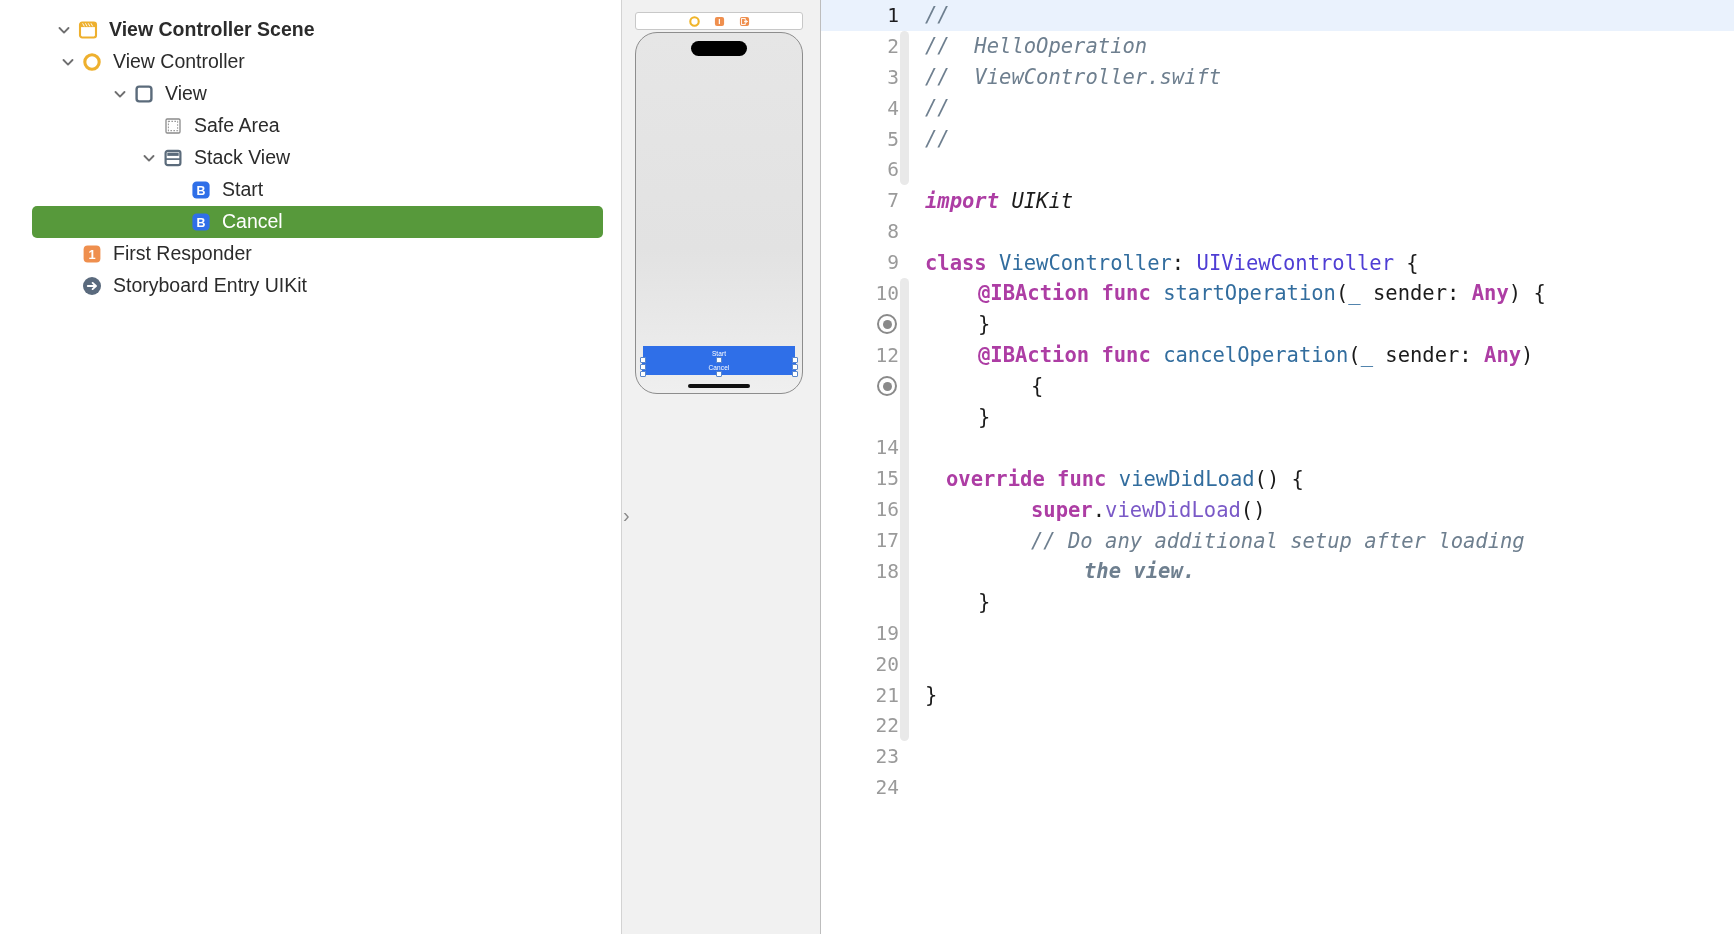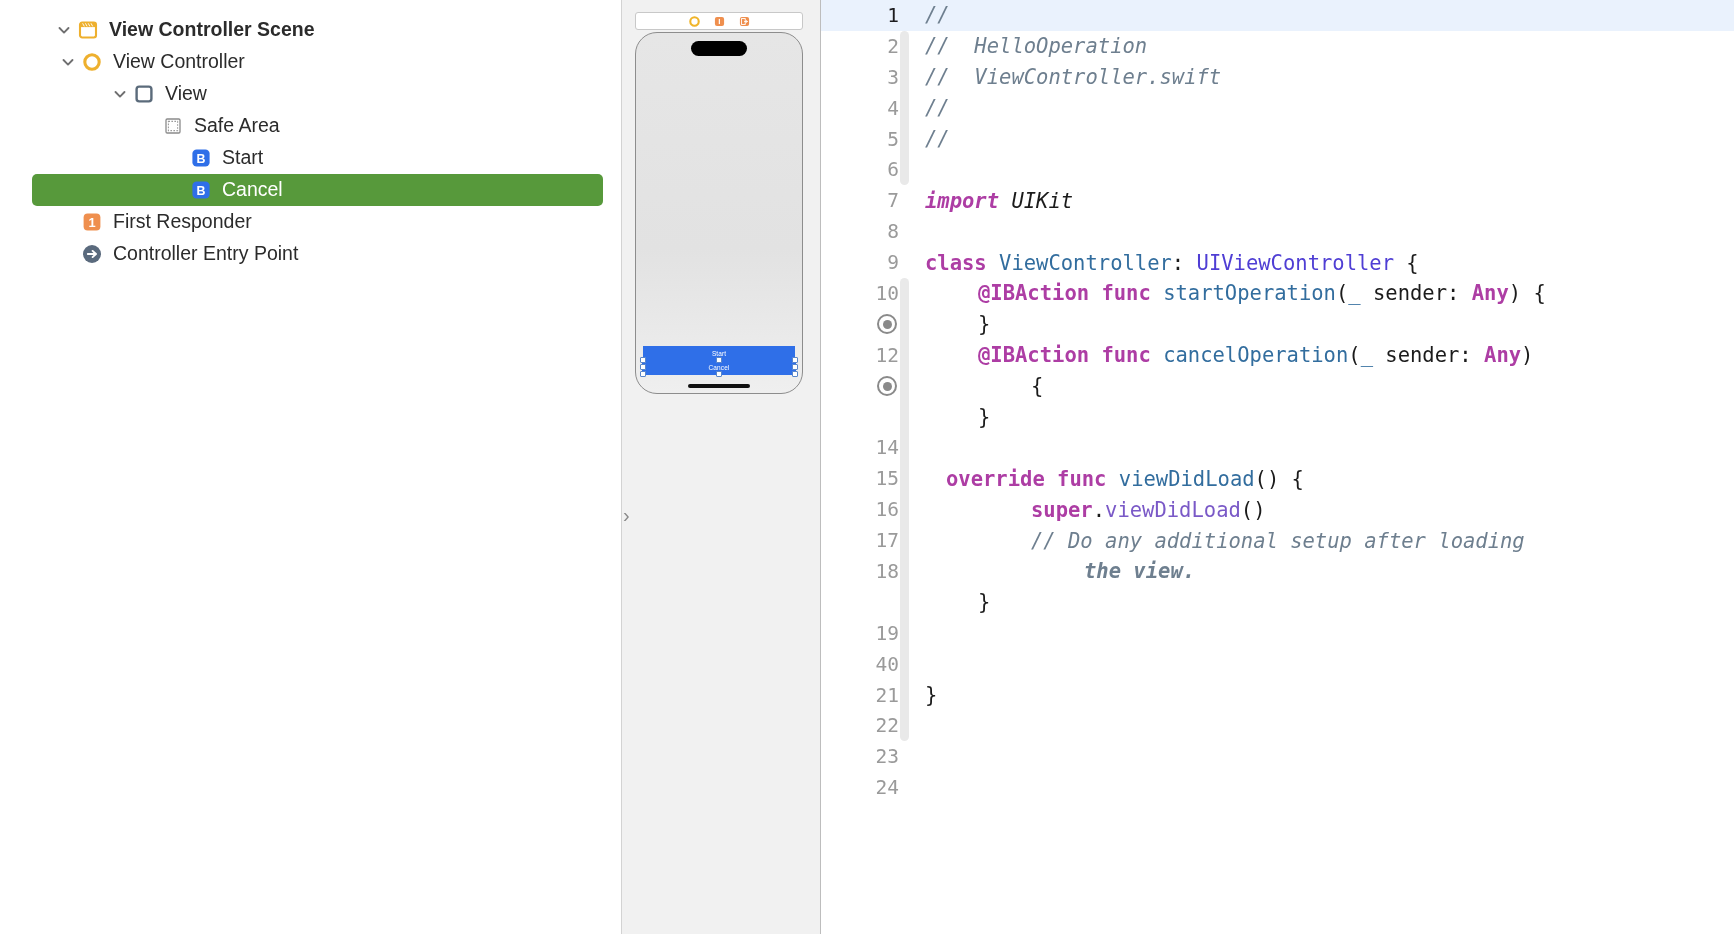--- a/index.html
+++ b/index.html
@@ -295,20 +295,35 @@
         <div class="tree-row ind3">
           <span class="disc hidden"></span>
           <span class="ico">
             <svg width="22" height="22" viewBox="0 0 22 22">
               <rect x="4" y="4" width="14" height="14" rx="1.2" fill="none" stroke="#8b8b8b" stroke-width="1.3"></rect>
                 <rect x="6.4" y="6.4" width="9.2" height="9.2" fill="none" stroke="#9b9b9b" stroke-width="1.1" stroke-dasharray="1.6 1.4"></rect>
             </svg>
           </span>
           <span class="tree-label">Safe Area</span>
         </div>
+        <div class="tree-row ind3">
+          <span class="disc">
+            <svg width="16" height="16" viewBox="0 0 16 16">
+              <path d="M3.5 6 L8 10.6 L12.5 6" fill="none" stroke="#6f6f70" stroke-width="1.9" stroke-linecap="round" stroke-linejoin="round"></path>
+            </svg>
+          </span>
+          <span class="ico">
+            <svg width="22" height="22" viewBox="0 0 22 22">
+              <rect x="3.6" y="3.8" width="14.8" height="14.4" rx="2.2" fill="#fff" stroke="#5b6b7b" stroke-width="2.2"></rect>
+                <rect x="5.3" y="5.6" width="11.4" height="3.3" fill="#5b6b7b"></rect>
+                <path d="M3.6 12.1 H18.4" stroke="#5b6b7b" stroke-width="1.7"></path>
+            </svg>
+          </span>
+          <span class="tree-label">Stack View</span>
+        </div>
         <div class="tree-row ind4">
           <span class="disc hidden"></span>
           <span class="ico">
             <svg width="22" height="22" viewBox="0 0 22 22">
               <rect x="2.4" y="2.4" width="17.2" height="17.2" rx="4.2" fill="#2f6fe8"></rect>
                 <text x="11" y="15.6" font-family="Liberation Sans, sans-serif" font-size="12.4" font-weight="700" fill="#fff" text-anchor="middle">B</text>
             </svg>
           </span>
           <span class="tree-label">Start</span>
         </div>
@@ -333,21 +348,21 @@
           <span class="tree-label">First Responder</span>
         </div>
         <div class="tree-row ind1">
           <span class="disc hidden"></span>
           <span class="ico">
             <svg width="22" height="22" viewBox="0 0 22 22">
               <circle cx="11" cy="11" r="9" fill="#5a6a7d"></circle>
                 <path d="M6.8 11 H14.6 M11.6 7.9 L15 11 L11.6 14.1" stroke="#fff" stroke-width="1.9" fill="none" stroke-linecap="round" stroke-linejoin="round"></path>
             </svg>
           </span>
-          <span class="tree-label">Controller Entry Point</span>
+          <span class="tree-label">Storyboard Entry UIKit</span>
         </div>
       </div>
   </div>
 
   <div class="canvas">
     <div class="scene-dock">
       <svg class="dock-ico" viewBox="0 0 12 12">
         <circle cx="6" cy="6" r="4.6" fill="none" stroke="#f0b429" stroke-width="2.3"></circle>
       </svg>
       <svg class="dock-ico" viewBox="0 0 12 12">
@@ -402,21 +417,21 @@
         <div class="line"><span>12</span><span class="foldbar"></span></div>
         <div class="line"><span class="ibmarker"><i></i></span><span class="foldbar"></span></div>
         <div class="line"><span></span><span class="foldbar"></span></div>
         <div class="line"><span>14</span><span class="foldbar"></span></div>
         <div class="line"><span>15</span><span class="foldbar"></span></div>
         <div class="line"><span>16</span><span class="foldbar"></span></div>
         <div class="line"><span>17</span><span class="foldbar"></span></div>
         <div class="line"><span>18</span><span class="foldbar"></span></div>
         <div class="line"><span></span><span class="foldbar"></span></div>
         <div class="line"><span>19</span><span class="foldbar"></span></div>
-        <div class="line"><span>40</span><span class="foldbar"></span></div>
+        <div class="line"><span>20</span><span class="foldbar"></span></div>
         <div class="line"><span>21</span><span class="foldbar"></span></div>
         <div class="line"><span>22</span><span class="foldbar r-bot"></span></div>
         <div class="line"><span>23</span><span class="foldbar none"></span></div>
         <div class="line"><span>24</span><span class="foldbar none"></span></div>
       </div>
     <div class="code-area" id="code-area" style="position: relative; z-index: 1;">
         <div class="line" style="padding-left: 16px; background: rgb(234, 242, 253);"><span class="c-com">//</span></div>
         <div class="line" style="padding-left: 16px;"><span class="c-com">//  HelloOperation</span></div>
         <div class="line" style="padding-left: 16px;"><span class="c-com">//  ViewController.swift</span></div>
         <div class="line" style="padding-left: 16px;"><span class="c-com">//</span></div>

